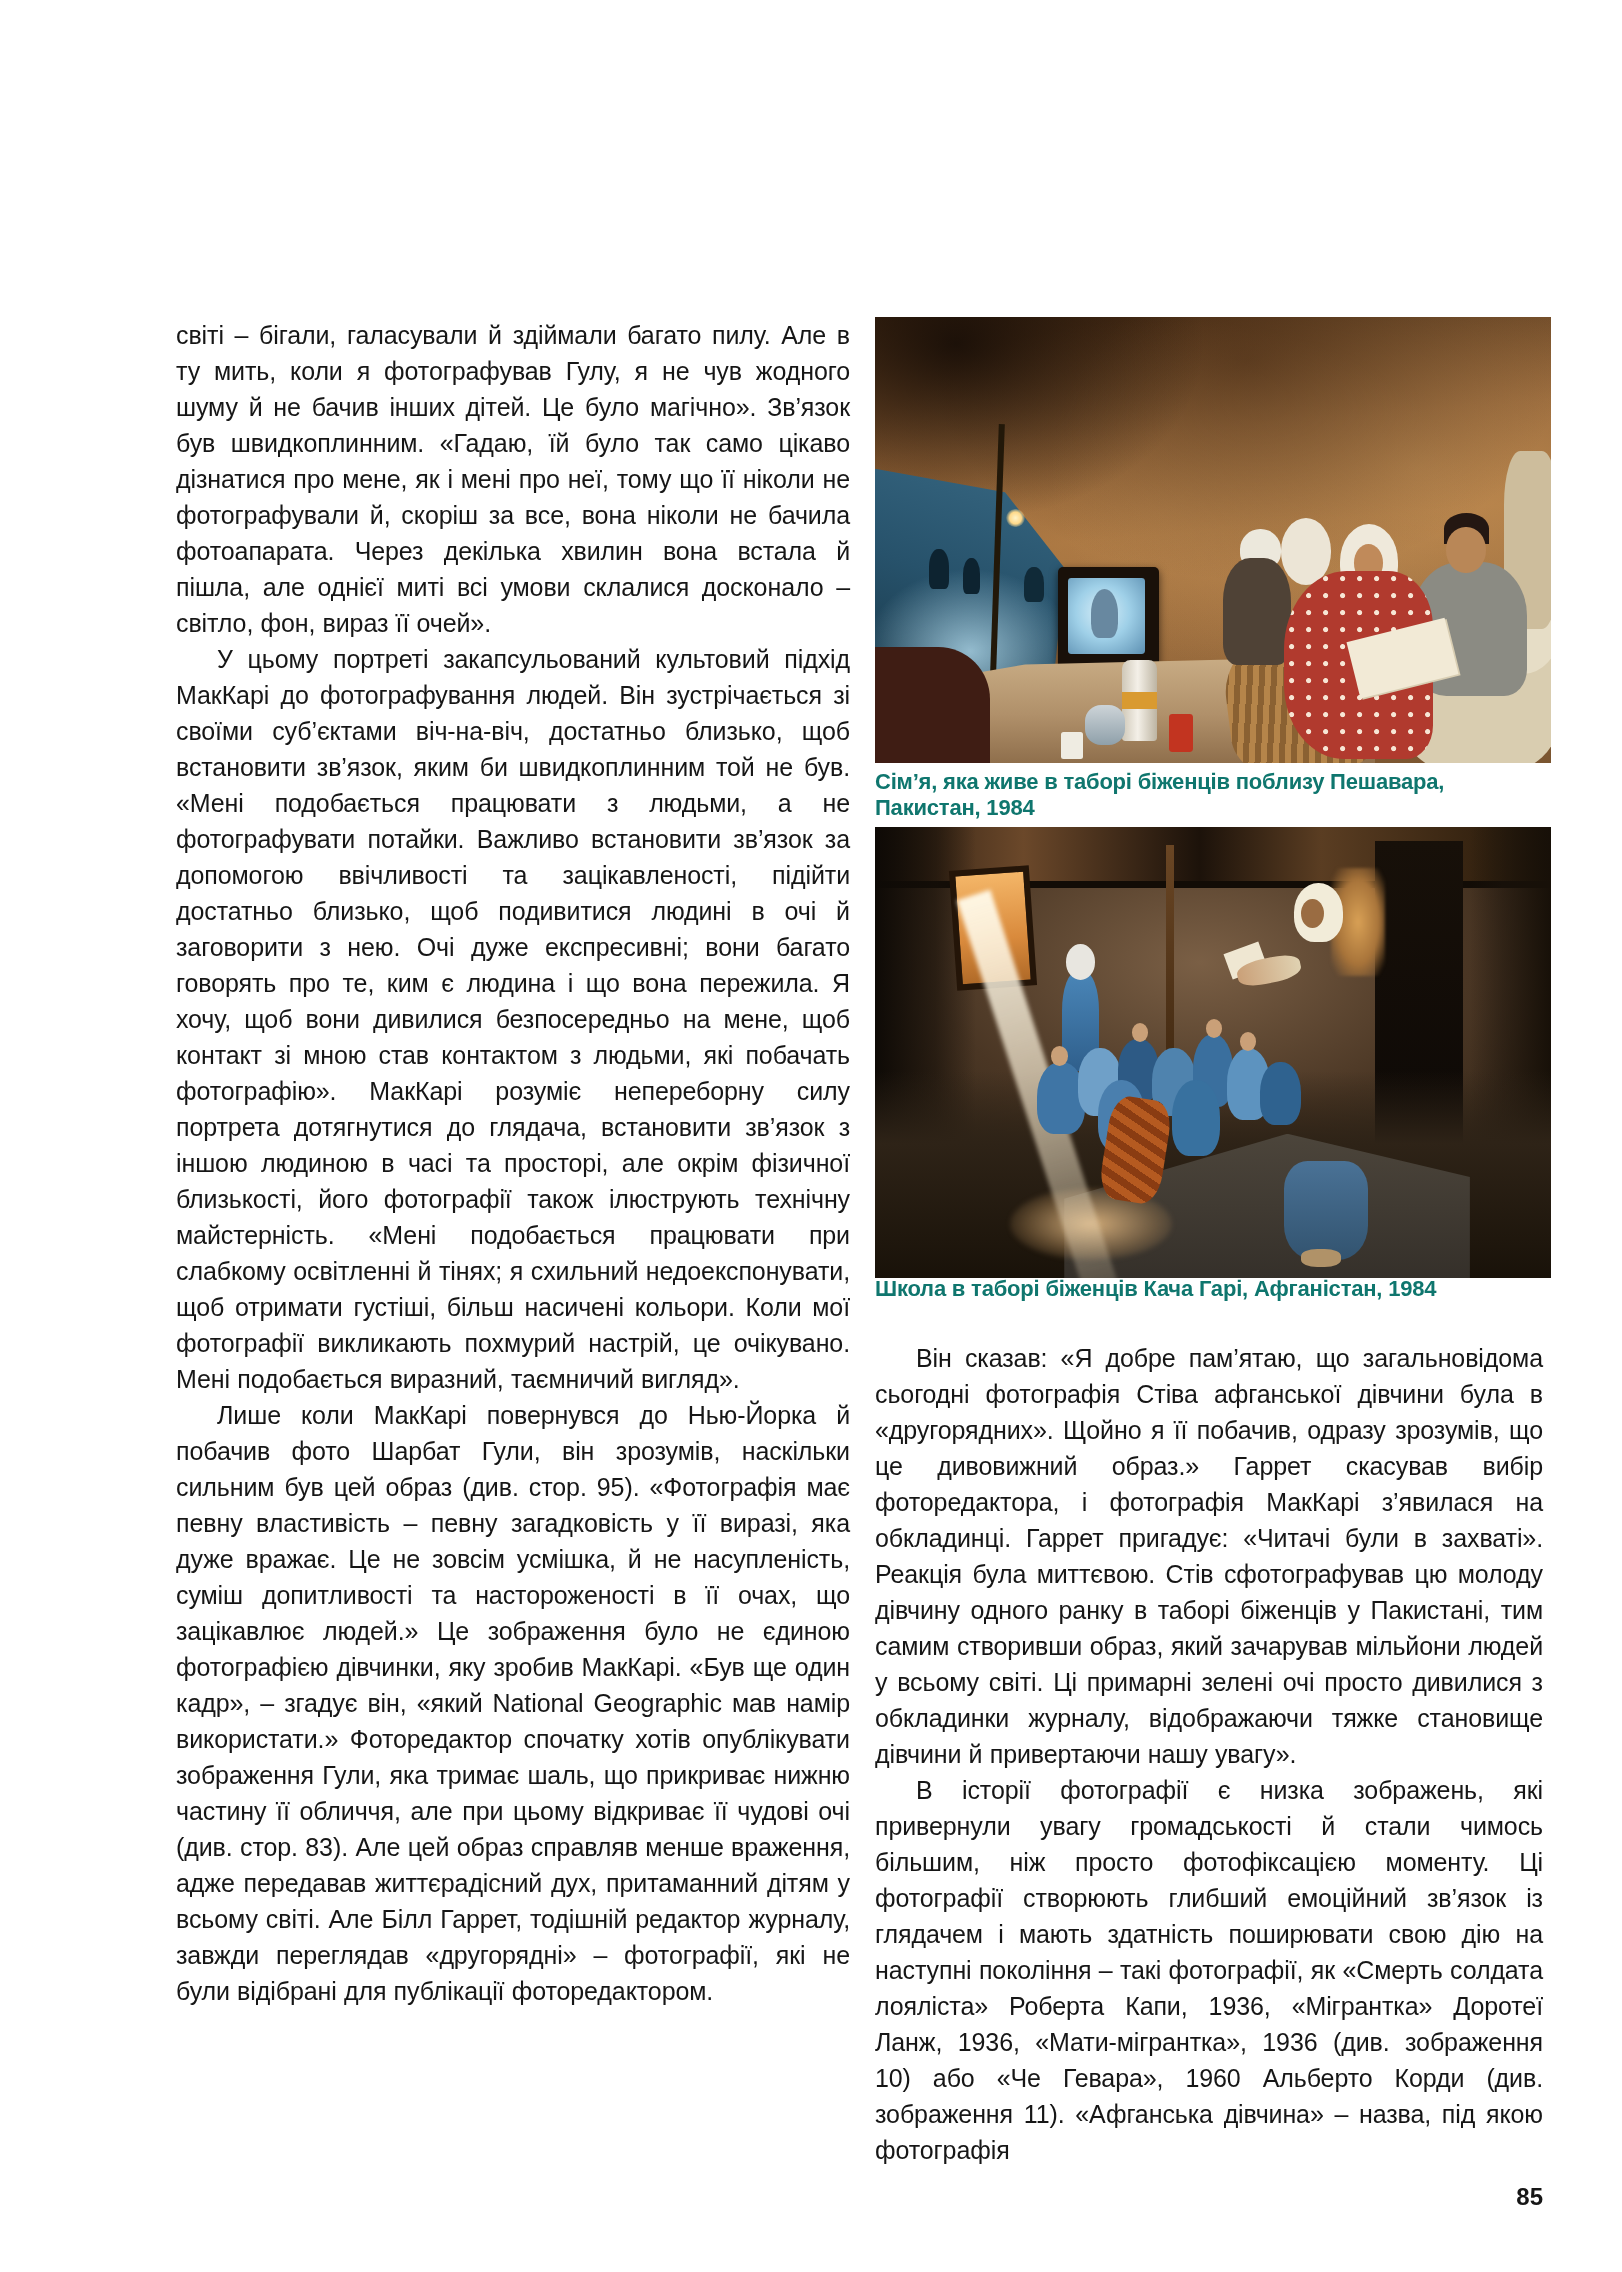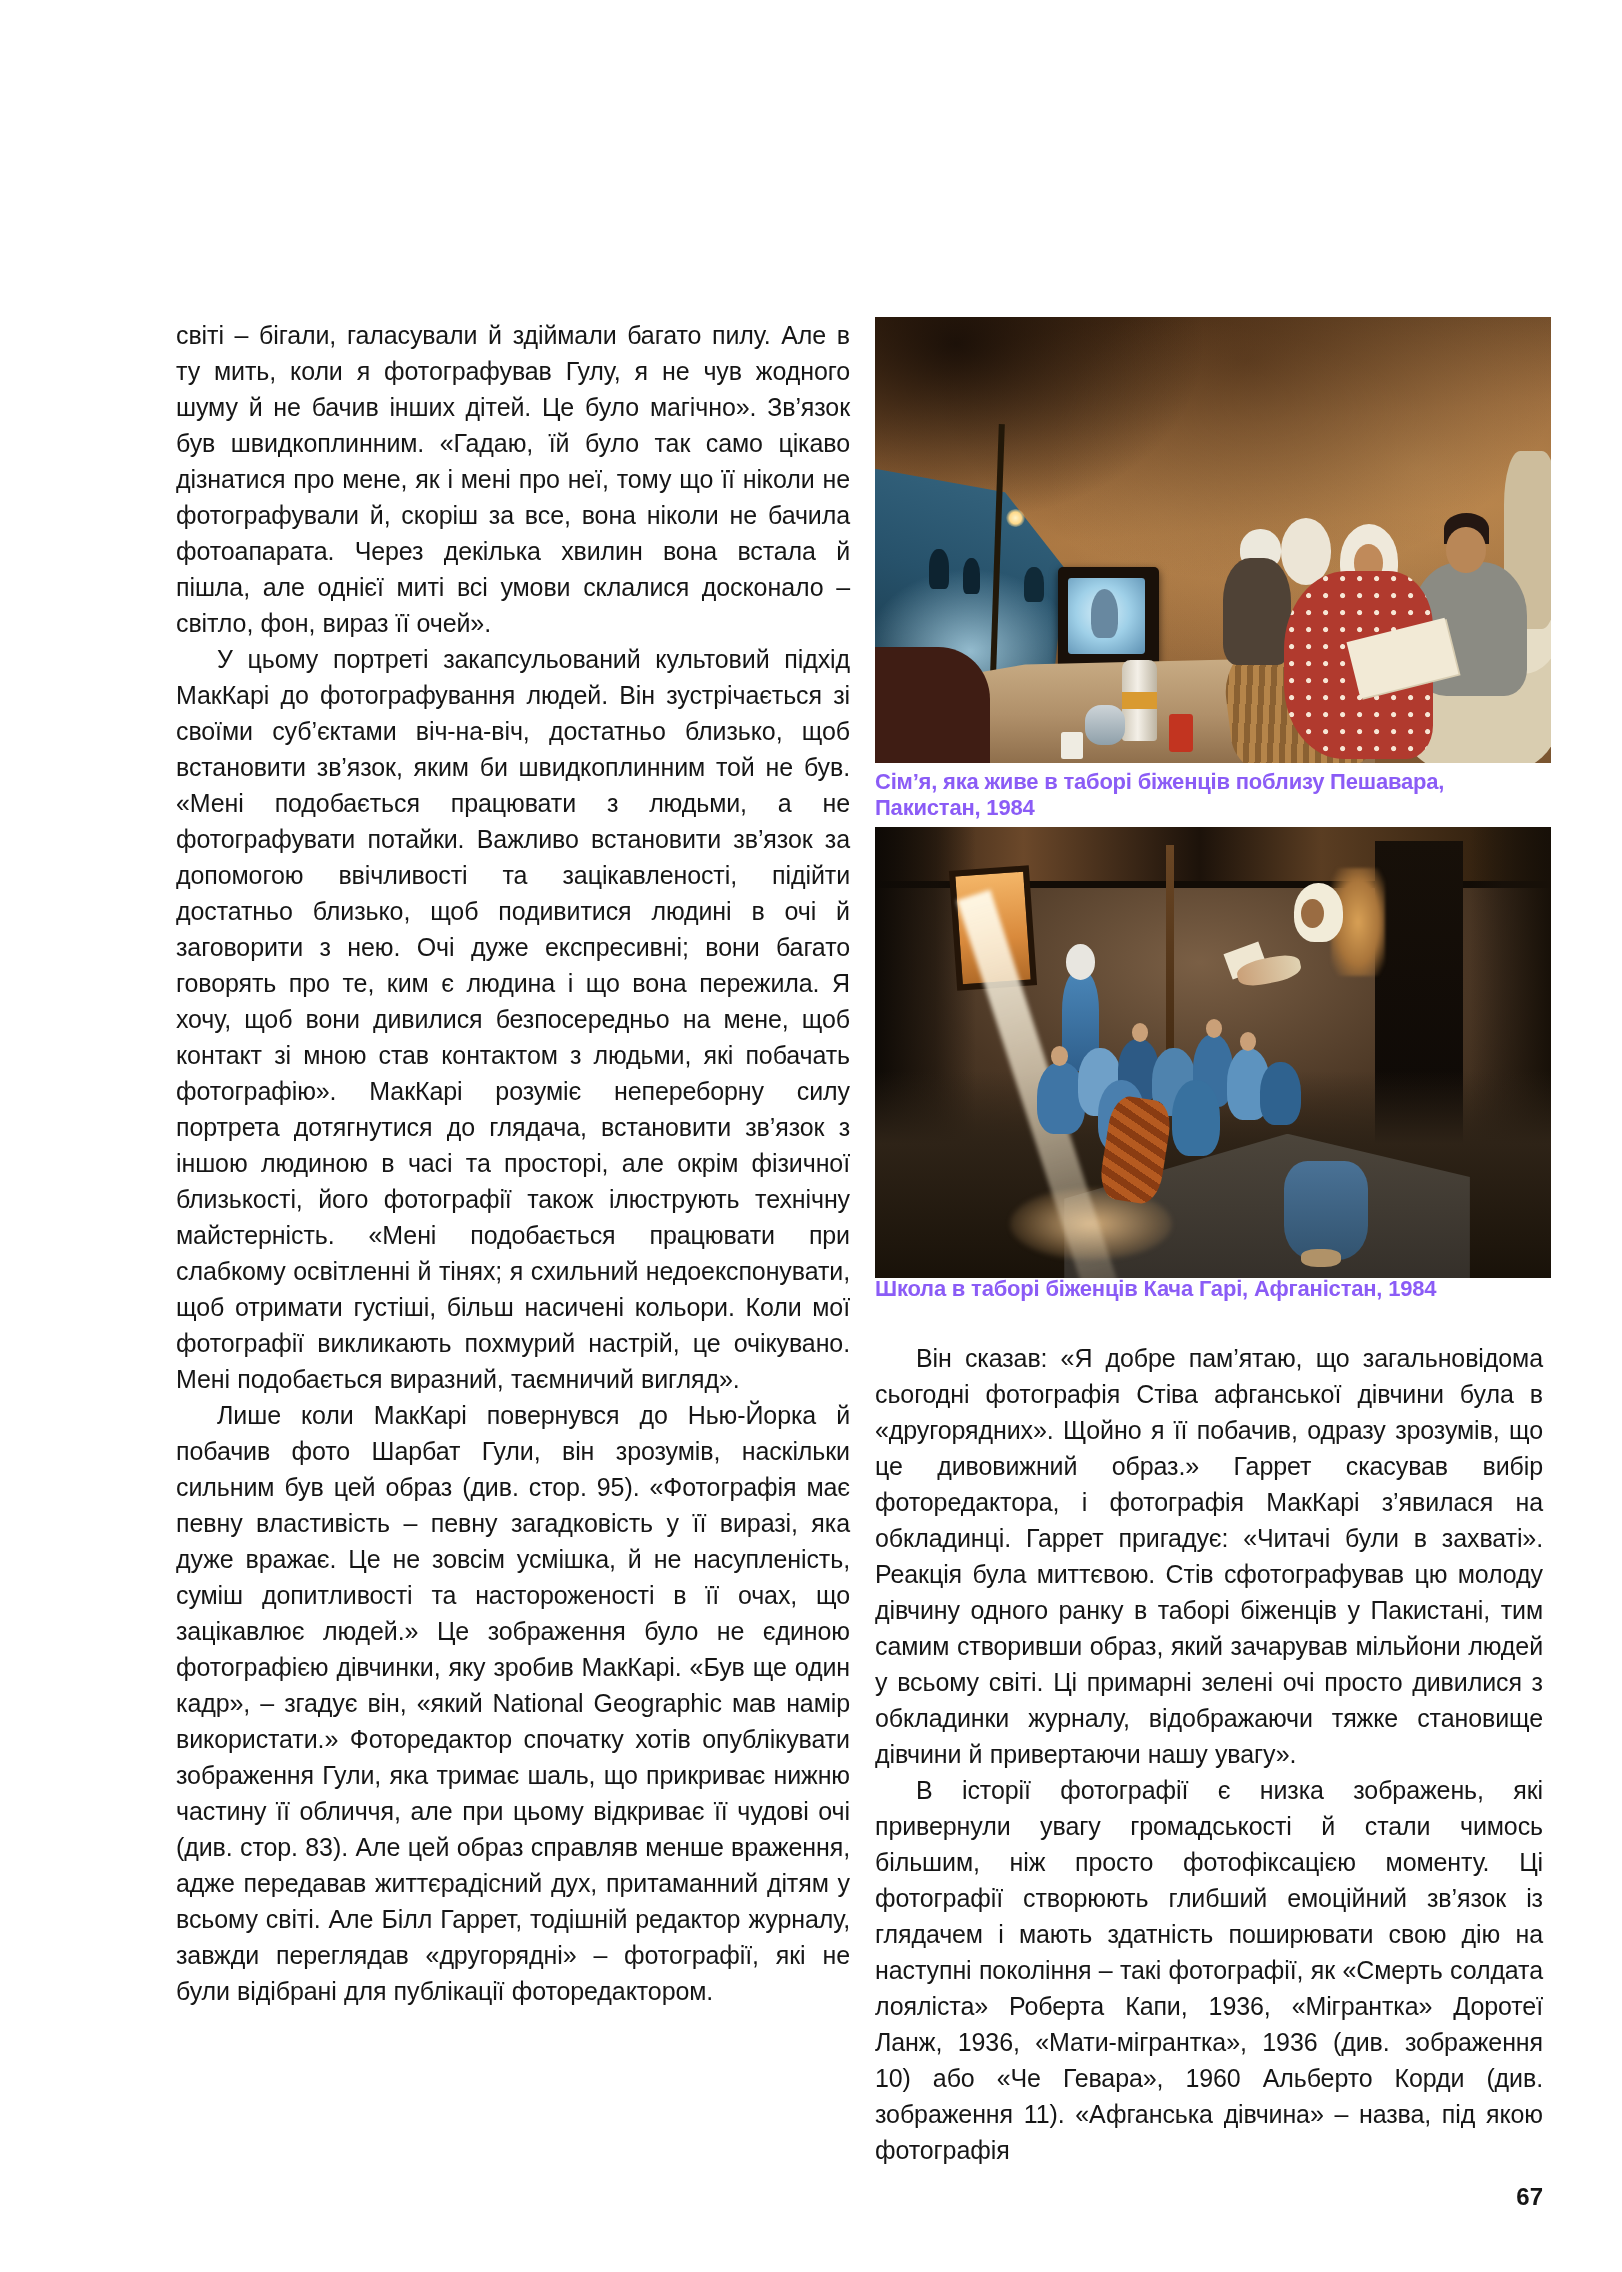--- a/index.html
+++ b/index.html
@@ -37,21 +37,21 @@
   }
   #caption1{top:769px;}
   #photo2{top:827px;height:451px;
     background:
       radial-gradient(ellipse 592px 355px at 48% 30%, #7a5f45 0%, #4a3624 45%, rgba(36,26,16,0) 80%),
       linear-gradient(180deg,#241a10 0%,#3a2a1a 35%,#2a1f13 70%,#171007 100%);
   }
   #caption2{top:1276px;}
   .caption{
     position:absolute;left:875px;width:676px;
-    font-size:22px;font-weight:bold;color:#8b5cf6;
+    font-size:22px;font-weight:bold;color:#0f766e;
     letter-spacing:-0.2px;
   }
   #page-number{
     position:absolute;left:875px;top:2183px;width:668px;
     text-align:right;font-size:24px;font-weight:bold;color:#161616;
   }
 
   
   .p1-night{left:0;top:34%;width:37%;height:66%;
     background:
@@ -241,14 +241,14 @@
   <div class="shape p2-teacher-arm"></div>
   <div class="shape p2-teacher-feet"></div>
 </div>
 <div id="caption2" class="caption">Школа в таборі біженців Кача Гарі, Афганістан, 1984</div>
 
 <div id="right-column" class="col">
   <p class="indent">Він сказав: «Я добре пам’ятаю, що загальновідома сьогодні фотографія Стіва афганської дівчини була в «другорядних». Щойно я її побачив, одразу зрозумів, що це дивовижний образ.» Гаррет скасував вибір фоторедактора, і фотографія МакКарі з’явилася на обкладинці. Гаррет пригадує: «Читачі були в захваті». Реакція була миттєвою. Стів сфотографував цю молоду дівчину одного ранку в таборі біженців у Пакистані, тим самим створивши образ, який зачарував мільйони людей у всьому світі. Ці примарні зелені очі просто дивилися з обкладинки журналу, відображаючи тяжке становище дівчини й привертаючи нашу увагу».</p>
   <p class="indent">В історії фотографії є низка зображень, які привернули увагу громадськості й стали чимось більшим, ніж просто фотофіксацією моменту. Ці фотографії створюють глибший емоційний зв’язок із глядачем і мають здатність поширювати свою дію на наступні покоління – такі фотографії, як «Смерть солдата лояліста» Роберта Капи, 1936, «Мігрантка» Доротеї Ланж, 1936, «Мати-мігрантка», 1936 (див. зображення 10) або «Че Гевара», 1960 Альберто Корди (див. зображення 11). «Афганська дівчина» – назва, під якою фотографія</p>
 </div>
 
-<div id="page-number">67</div>
+<div id="page-number">85</div>
 
 
 </body></html>

